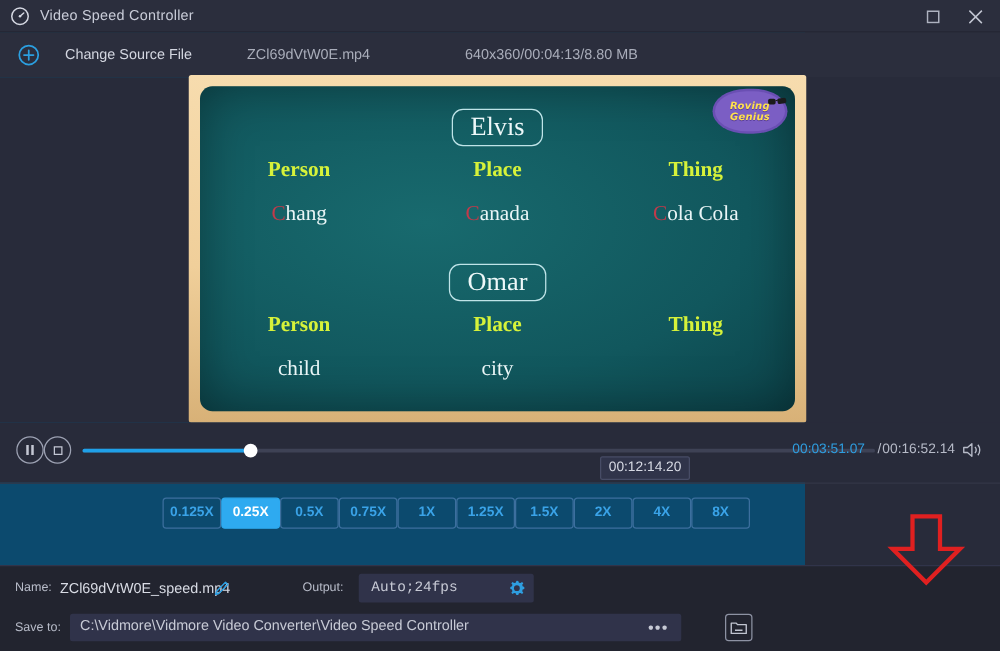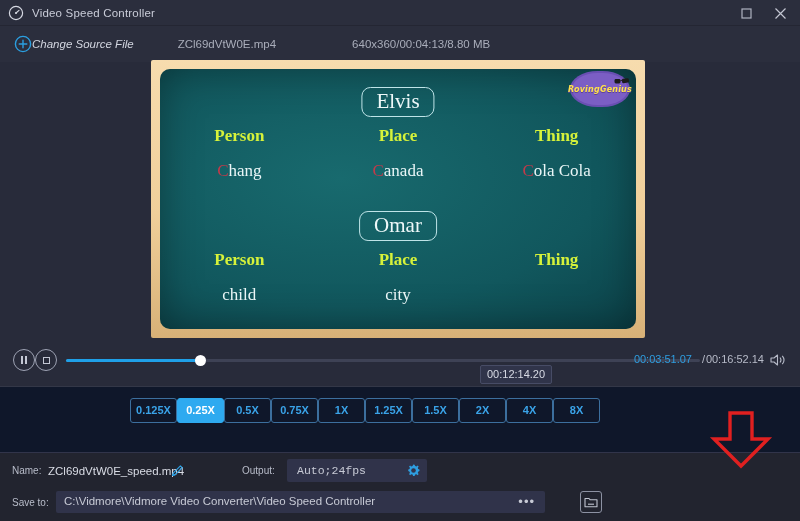--- a/index.html
+++ b/index.html
@@ -4,22 +4,22 @@
 <style>
   * { box-sizing: border-box; margin: 0; padding: 0; }
   html, body {
     width: 800px; height: 521px;
     background: #282b3a;
     font-family: "Liberation Sans", sans-serif;
     overflow: hidden;
   }
   #app {
     position: relative;
-    width: 800px; height: 521px;
-    background: #0f172a;
+    width: 644px; height: 521px;
+    background: #0c4a6e;
   }
 
   
   .titlebar {
     position: absolute; left: 0; top: 0;
     width: 800px; height: 26px;
     background: #2b2e3d;
     display: flex; align-items: center;
     border-bottom: 1px solid #242633;
   }
@@ -42,21 +42,21 @@
 
   
   .sourcebar {
     position: absolute; left: 0; top: 26px;
     width: 800px; height: 36px;
     background: #2b2e3d;
     display: flex; align-items: center;
   }
   .plus-icon { margin-left: 14px; width: 18px; height: 18px; display:block; }
   .src-label {
-    margin-left: 0; font-size: 11.5px; color: #d3d6e0; font-style: italic;
+    margin-left: 20px; font-size: 11.5px; color: #d3d6e0;
   }
   .src-file {
     margin-left: 44px; font-size: 11.5px; color: #a9adba;
   }
   .src-meta {
     margin-left: 76px; font-size: 11.5px; color: #a9adba;
   }
 
   
   .stage {
@@ -83,21 +83,21 @@
   .logo {
     position: absolute; right: 4px; top: 2px;
     width: 64px; height: 36px;
     display: flex; align-items: center; justify-content: center;
   }
   .logo-badge {
     position: relative;
     width: 56px; height: 32px;
     background: #7b5ec4;
     border-radius: 50% / 55%;
-    display: flex; flex-direction: row;
+    display: flex; flex-direction: column;
     align-items: center; justify-content: center;
     box-shadow: 0 0 0 2px #6a4fb3;
   }
   .logo-line {
     font-family: "DejaVu Sans", sans-serif;
     font-weight: bold;
     color: #ffe14d;
     font-size: 8px; line-height: 9px;
     letter-spacing: .2px;
     text-shadow: 0 1px 0 #5a3f9b;

